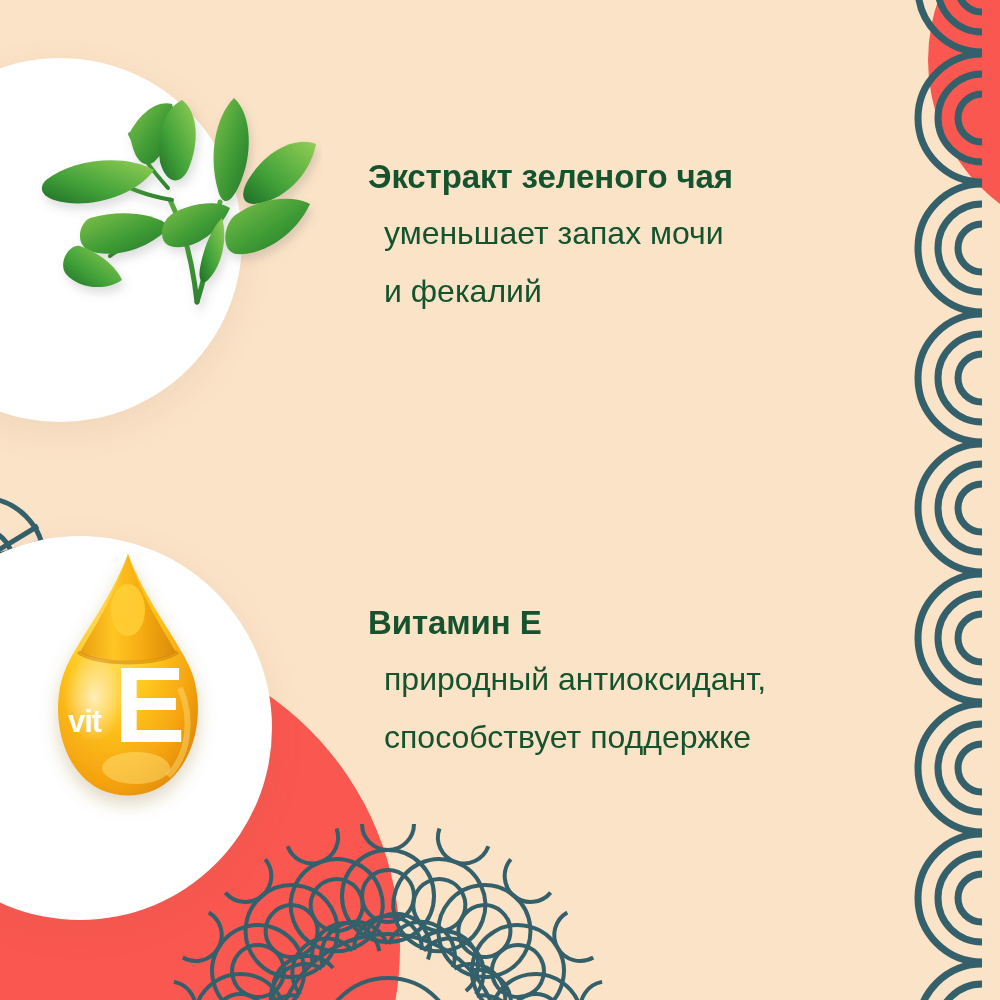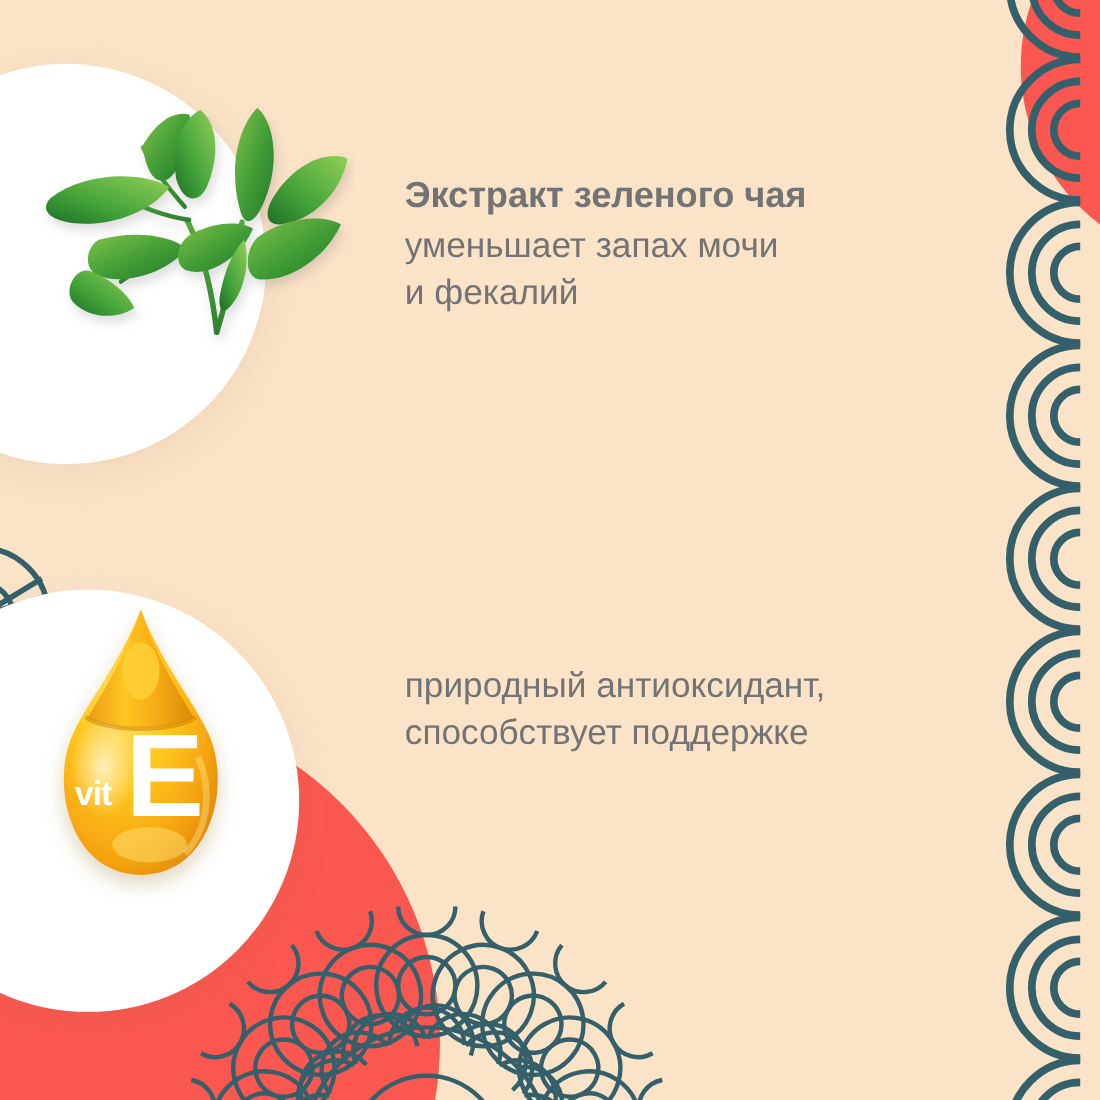--- a/index.html
+++ b/index.html
@@ -63,38 +63,38 @@
     width: 384px;
     height: 384px;
     border-radius: 50%;
     background: #FFFFFF;
     box-shadow: 0 10px 34px rgba(150,110,70,0.10);
   }
 
   
   .text-block {
     position: absolute;
-    color: #737373;
+    color: #14532d;
   }
   .block-tea   { left: 368px; top: 157px; }
   .block-vit-e { left: 368px; top: 603px; }
 
   .heading {
     font-size: 33px;
     font-weight: bold;
     letter-spacing: -0.1px;
     margin: 0 0 6px 0;
     line-height: 1.22;
     white-space: nowrap;
   }
   .body-line {
     font-size: 32px;
     font-weight: normal;
     line-height: 1.30;
-    margin: 0;
+    margin: 16px;
     white-space: nowrap;
   }
 
   
   .illustration {
     position: absolute;
   }
   .tea-art {
     left: 22px;
     top: 70px;
@@ -319,17 +319,18 @@
     <span class="drop-label-e">E</span>
   </div>
 
   <div class="text-block block-tea">
     <h2 class="heading">Экстракт зеленого чая</h2>
     <p class="body-line">уменьшает запах мочи</p>
     <p class="body-line">и фекалий</p>
   </div>
 
   <div class="text-block block-vit-e">
+    <h2 class="heading">Витамин Е</h2>
     <p class="body-line">природный антиоксидант,</p>
     <p class="body-line">способствует поддержке</p>
   </div>
 
 </div>
 
 </body></html>

